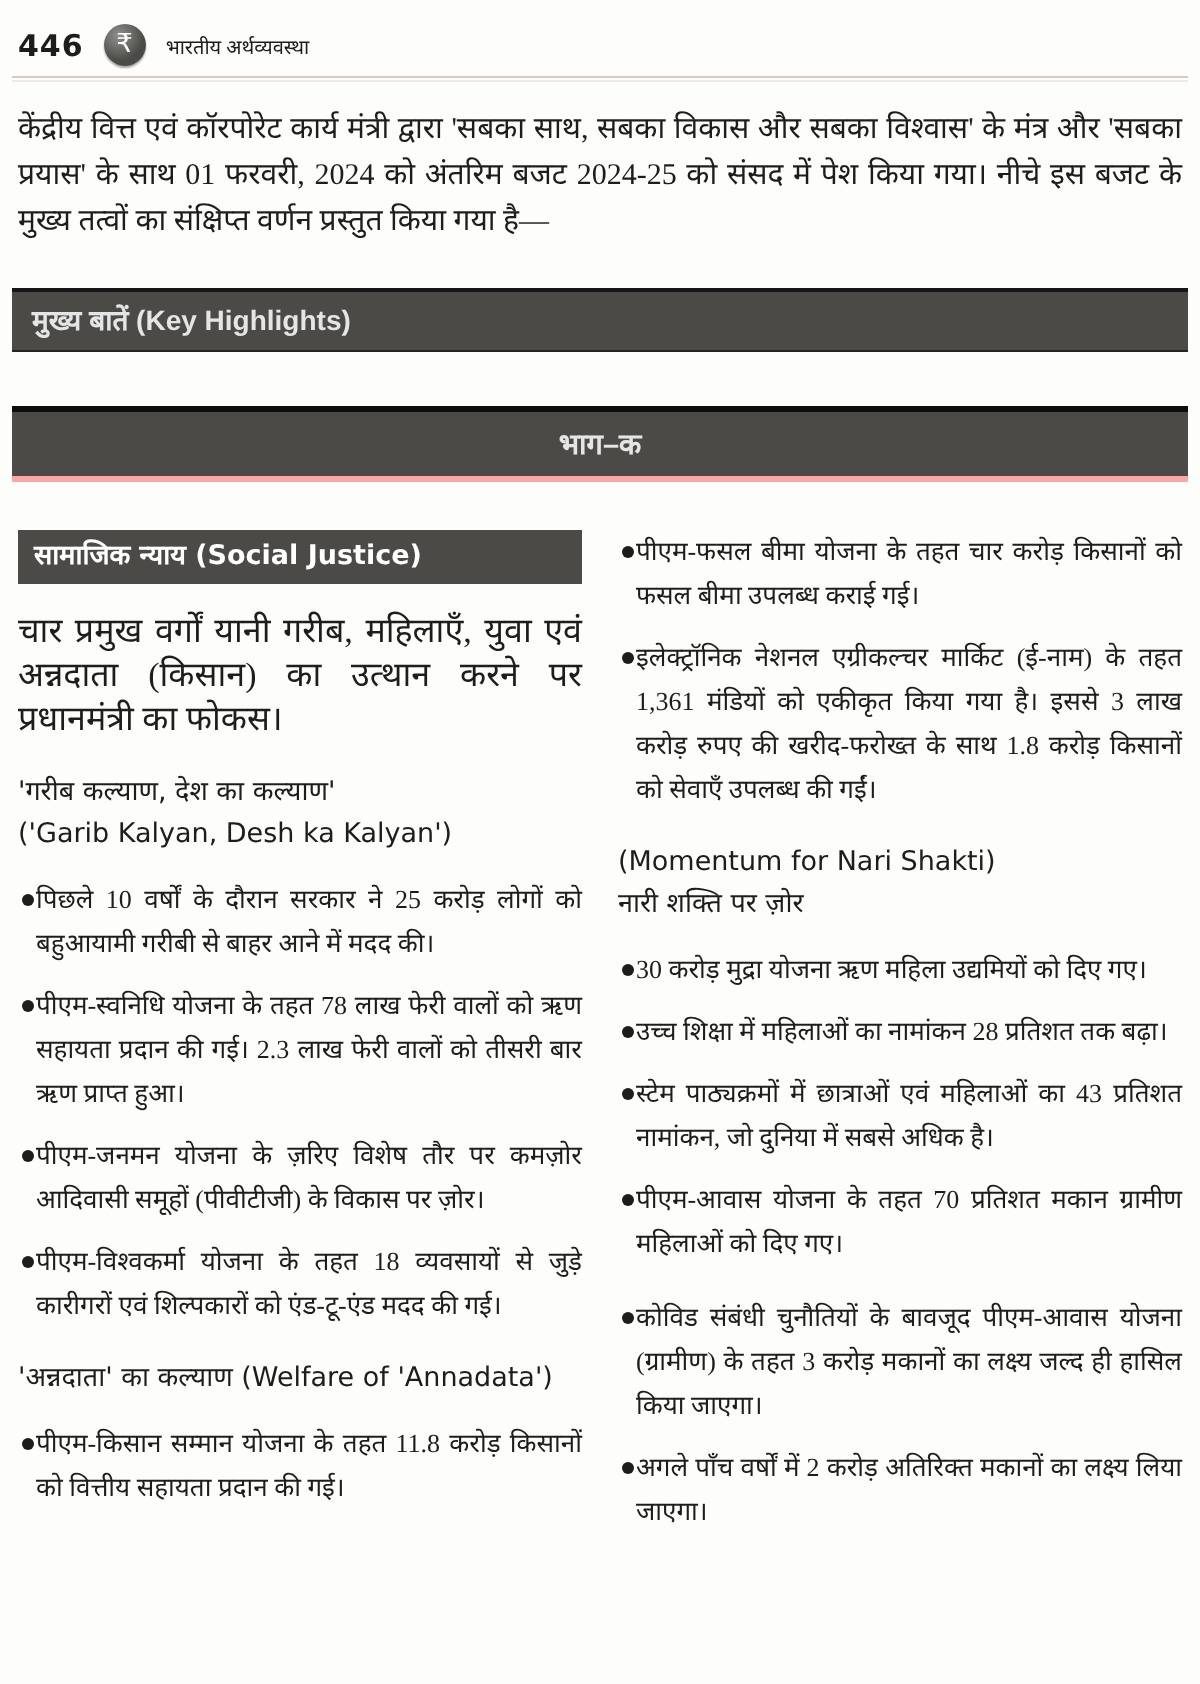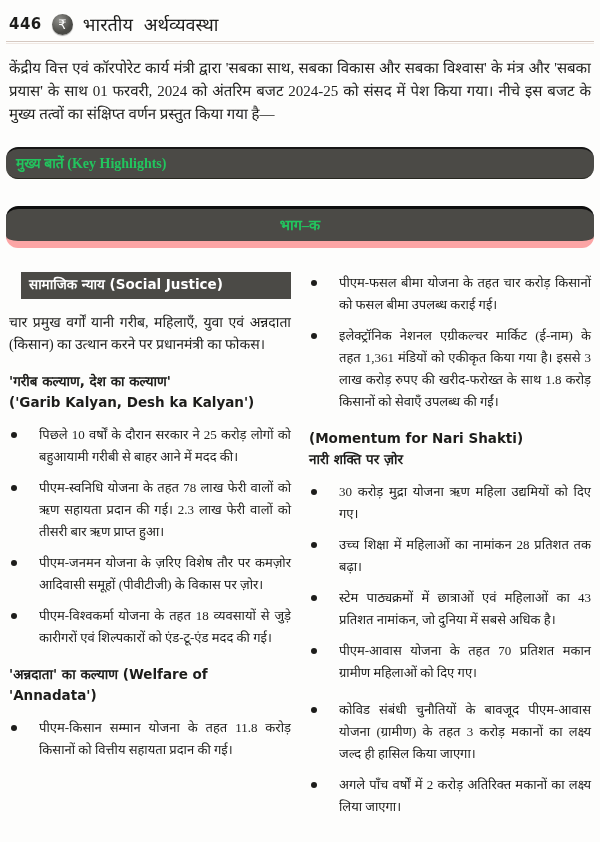--- a/index.html
+++ b/index.html
@@ -13,42 +13,42 @@
   }
   .header-row { display: flex; align-items: center; gap: 10px; padding: 2px 0 5px 3px; }
   .pagenum { font-family: "DejaVu Sans", "Liberation Sans", sans-serif; font-weight: bold; font-size: 15px; letter-spacing: .5px; }
   .rupee-badge {
     width: 21px; height: 21px; border-radius: 50%;
     background: radial-gradient(circle at 35% 28%, #90908c, #4a4a46 62%);
     color: #fff; display: flex; align-items: center; justify-content: center;
     font-size: 13px; font-family: "DejaVu Sans", "Liberation Sans", sans-serif;
     box-shadow: 0 1px 1px rgba(0,0,0,.35);
   }
-  .booktitle { font-size: 18px; font-family: Liberation Mono, monospace; }
+  .booktitle { font-size: 10px; }
   .rule { height: 3px; border-top: 1px solid var(--header-rule, #d6c9c1); border-bottom: 1px solid #f0e8e3; margin: 0 0 13px; }
   .intro { font-size: 15px; line-height: 23px; text-align: justify; padding: 0 3px; }
   .banner {
-    background: var(--banner-bg, #4b4a46); color: #22c55e;
-    font-family: Liberation Serif, serif; font-weight: bold; font-size: 14px; border-radius: 12px;
+    background: var(--banner-bg, #4b4a46); color: #e5e5e5;
+    font-family: Liberation Sans, sans-serif; font-weight: bold; font-size: 14px;
   }
   .banner-left  { margin-top: 21px; border-top: 2px solid #161616; border-bottom: 1px solid #26261f; padding: 4px 10px 6px; }
-  .banner-center{ margin-top: 27px; border-top: 3px solid #0e0e0e; border-bottom: 7px solid #fca5a5; text-align: center; padding: 5px 10px 7px; font-size: 14.5px; }
+  .banner-center{ margin-top: 27px; border-top: 3px solid #0e0e0e; border-bottom: 3px solid #fca5a5; text-align: center; padding: 5px 10px 7px; font-size: 14.5px; }
   .columns { display: flex; gap: 18px; margin-top: 24px; padding: 0 3px; }
   .col { flex: 1; min-width: 0; }
   .sec-box {
     background: var(--banner-bg, #4b4a46); color: #fff;
     font-family: "DejaVu Sans", "Liberation Sans", sans-serif; font-weight: bold; font-size: 13.5px;
-    padding: 3px 8px 6px; margin-bottom: 13px; margin-left: 12px;
+    padding: 3px 8px 6px; margin-bottom: 13px;
   }
-  .para { font-size: 14px; line-height: 22px; text-align: justify; margin-bottom: 13px; }
+  .para { font-size: 17px; line-height: 22px; text-align: justify; margin-bottom: 13px; }
   .sub-heading {
     font-family: "DejaVu Sans", "Liberation Sans", sans-serif;
-    font-weight: bold; font-size: 13.5px; line-height: 21px; margin: 15px 0 11px;
+    font-weight: normal; font-size: 13.5px; line-height: 21px; margin: 15px 0 11px;
   }
-  .bullet { display: flex; gap: 22px; margin-bottom: 9px; font-size: 13px; line-height: 22px; text-align: justify; }
+  .bullet { display: flex; gap: 1px; margin-bottom: 9px; font-size: 13px; line-height: 22px; text-align: justify; }
   .dot { flex: 0 0 auto; width: 6px; height: 6px; border-radius: 50%; background: var(--text-color, #1d1d1b); margin-top: 8px; margin-left: 2px; }
   .btext { flex: 1; }
 </style>
 </head>
 <body>
 
 <div class="page">
   <div class="header-row">
     <span class="pagenum">446</span>
     <span class="rupee-badge">

